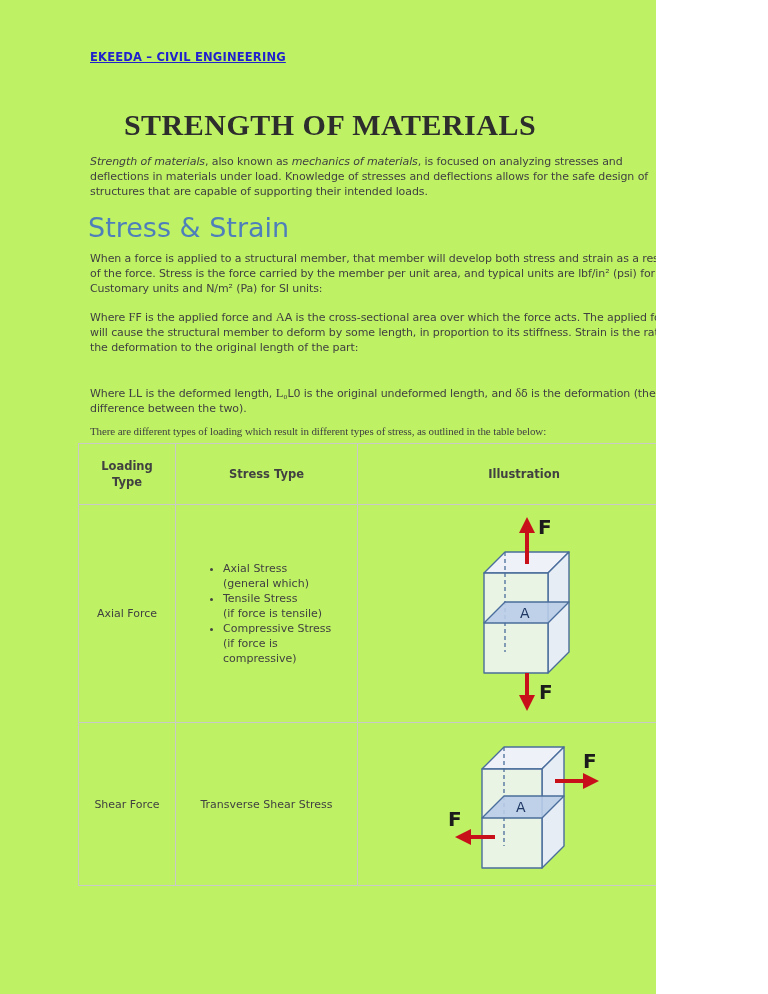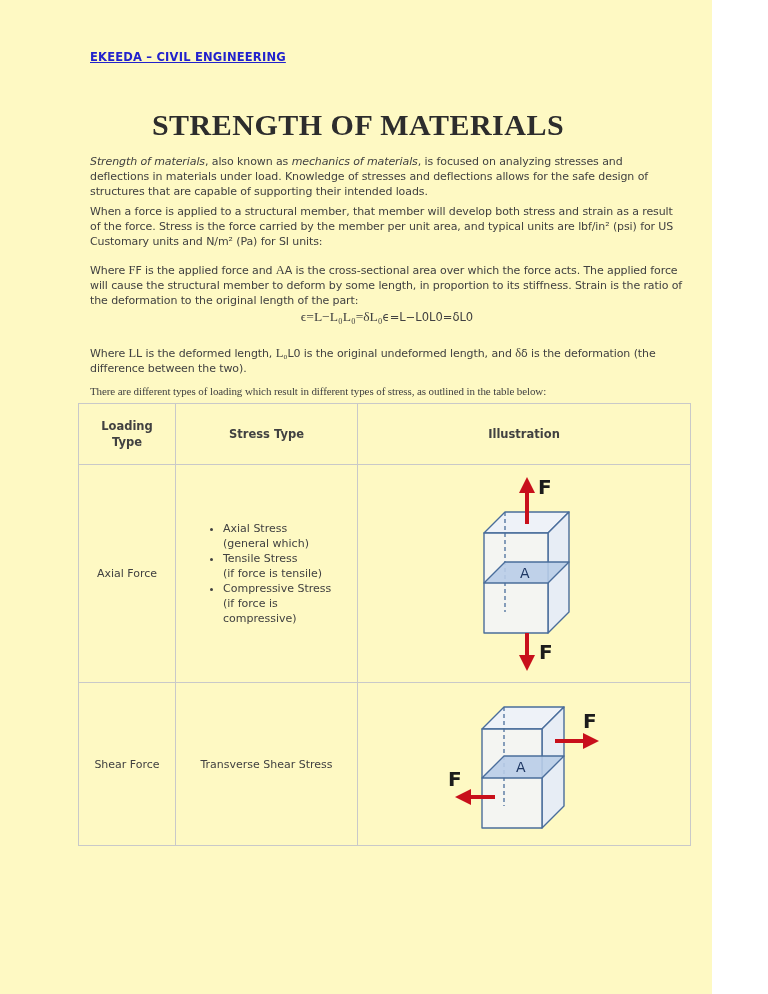--- a/index.html
+++ b/index.html
@@ -1,37 +1,37 @@
 <!DOCTYPE html>
 <html><head>
 <meta charset="utf-8">
 <style>
   html,body{margin:0;padding:0;background:#fff;}
   .page{
-    position:relative;width:712px;height:994px;background:#fef9c3;overflow:hidden;
+    position:relative;width:656px;height:994px;background:#bef264;overflow:hidden;
     font-family:"DejaVu Sans","Liberation Sans",sans-serif;color:#414141;
   }
   .content{padding:46px 86px 0 90px;}
   .header-link{
     display:inline-block;font-size:11.5px;font-weight:bold;color:#2222cc;
     text-decoration:underline;letter-spacing:0.2px;cursor:pointer;
   }
   .title{
     margin:41px 0 0 0;text-align:center;font-family:"Liberation Serif","DejaVu Serif",serif;
     font-weight:bold;font-size:30px;line-height:38px;color:#2d2d2d;letter-spacing:0.5px;
   }
   .body-par{margin:10px 0 0 0;font-size:11px;line-height:15px;letter-spacing:-0.1px;width:594px;}
   .section-heading{
     margin:11px 0 0 -2px;font-weight:400;font-size:27px;line-height:36px;color:#4e7fbb;
   }
   .par-stress{margin-top:5px;}
   .formula{margin:7px 0 0 0;width:594px;text-align:center;font-size:11.5px;line-height:17px;}
   .formula-epsilon{margin-top:0;}
   .par-force{margin-top:14px;}
-  .par-deform{margin-top:20px;}
+  .par-deform{margin-top:31px;}
   .par-types{margin-top:8px;font-family:Liberation Serif, serif;}
   .seg-italic{font-style:italic;}
   .seg-serif{font-family:"Liberation Serif","DejaVu Serif",serif;font-size:12.5px;}
   .formula .seg-serif{font-size:13.5px;}
   .loading-table{
     margin:4px 0 0 -12px;border-collapse:collapse;table-layout:fixed;width:612px;
     font-size:11px;color:#414141;
   }
   .loading-table th,.loading-table td{border:1px solid #c9c9c9;vertical-align:middle;}
   .loading-table th{font-size:11.5px;font-weight:bold;text-align:center;height:58px;line-height:16px;}
@@ -61,27 +61,27 @@
 
 <div class="page">
   <div class="content">
 
     <a class="header-link">EKEEDA – CIVIL ENGINEERING</a>
 
     <h1 class="title">STRENGTH OF MATERIALS</h1>
 
     <p class="body-par"><span class="seg seg-italic">Strength of materials</span><span class="seg seg-normal">, also known as </span><span class="seg seg-italic">mechanics of materials</span><span class="seg seg-normal">, is focused on analyzing stresses and deflections in materials under load. Knowledge of stresses and deflections allows for the safe design of structures that are capable of supporting their intended loads.</span></p>
 
+    <h2 class="section-heading">Stress &amp; Strain</h2>
 
     <p class="body-par par-stress">When a force is applied to a structural member, that member will develop both stress and strain as a result of the force. Stress is the force carried by the member per unit area, and typical units are lbf/in² (psi) for US Customary units and N/m² (Pa) for SI units:</p>
 
 
     <p class="body-par par-force"><span class="seg seg-normal">Where </span><span class="seg seg-serif">F</span><span class="seg seg-normal">F is the applied force and </span><span class="seg seg-serif">A</span><span class="seg seg-normal">A is the cross-sectional area over which the force acts. The applied force will cause the structural member to deform by some length, in proportion to its stiffness. Strain is the ratio of the deformation to the original length of the part:</span></p>
 
-    <div class="formula formula-epsilon"><span class="seg seg-serif">ϵ=L−L₀L₀=δL₀</span><span class="seg seg-sans">ϵ=L−L0L0=δL0</span></div>
 
     <p class="body-par par-deform"><span class="seg seg-normal">Where </span><span class="seg seg-serif">L</span><span class="seg seg-normal">L is the deformed length, </span><span class="seg seg-serif">L₀</span><span class="seg seg-normal">L0 is the original undeformed length, and </span><span class="seg seg-serif">δ</span><span class="seg seg-normal">δ is the deformation (the difference between the two).</span></p>
 
     <p class="body-par par-types">There are different types of loading which result in different types of stress, as outlined in the table below:</p>
 
     <table class="loading-table">
       <colgroup>
           <col style="width:97px">
           <col style="width:182px">
           <col style="width:333px">

